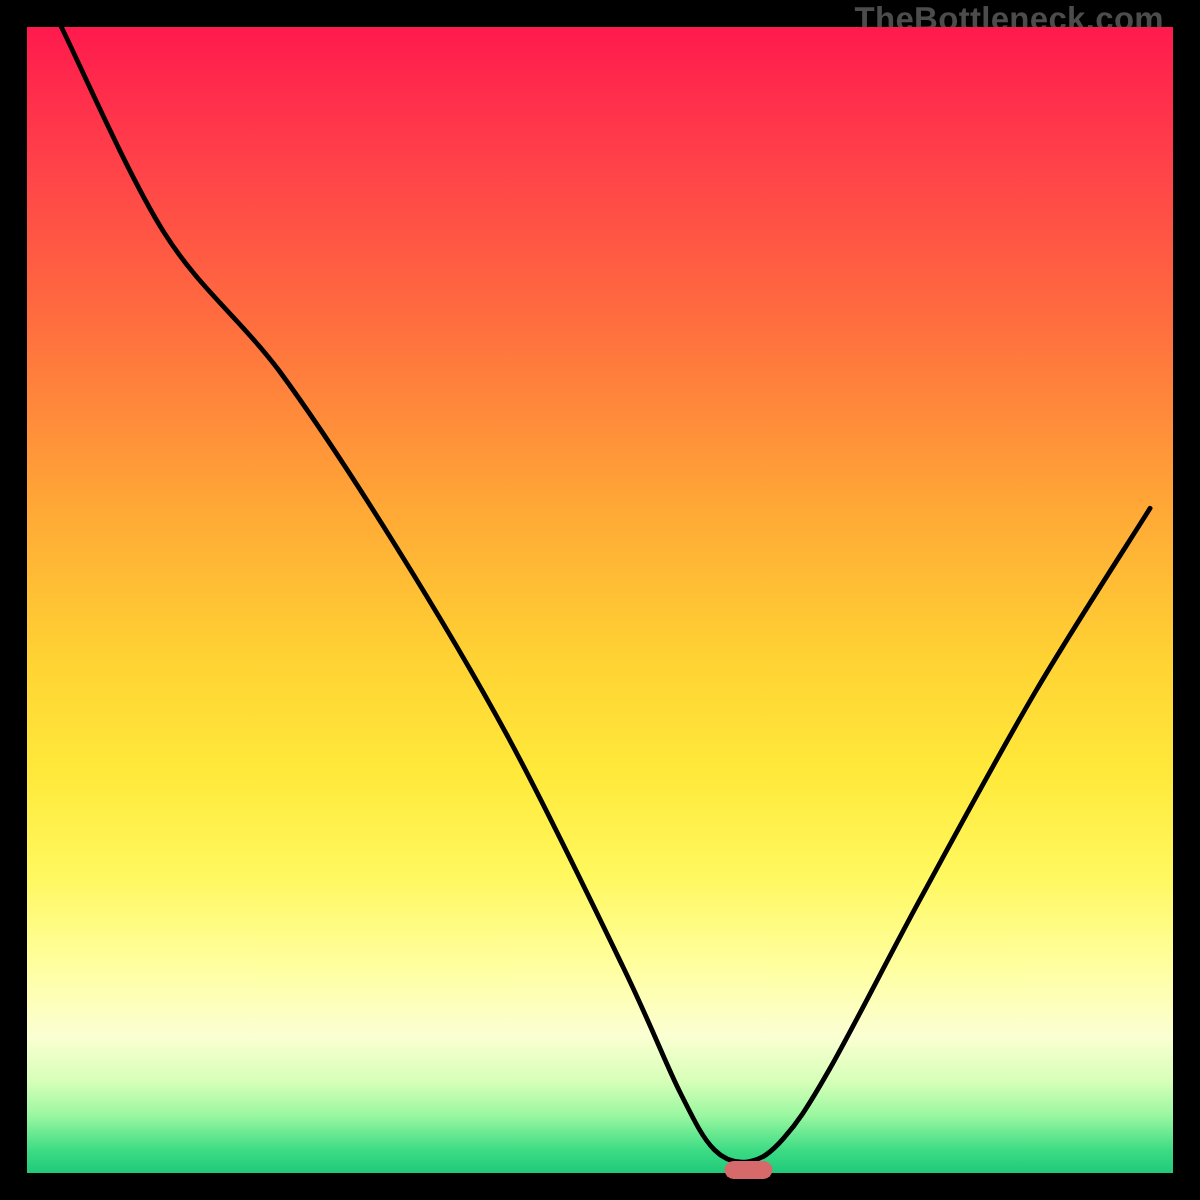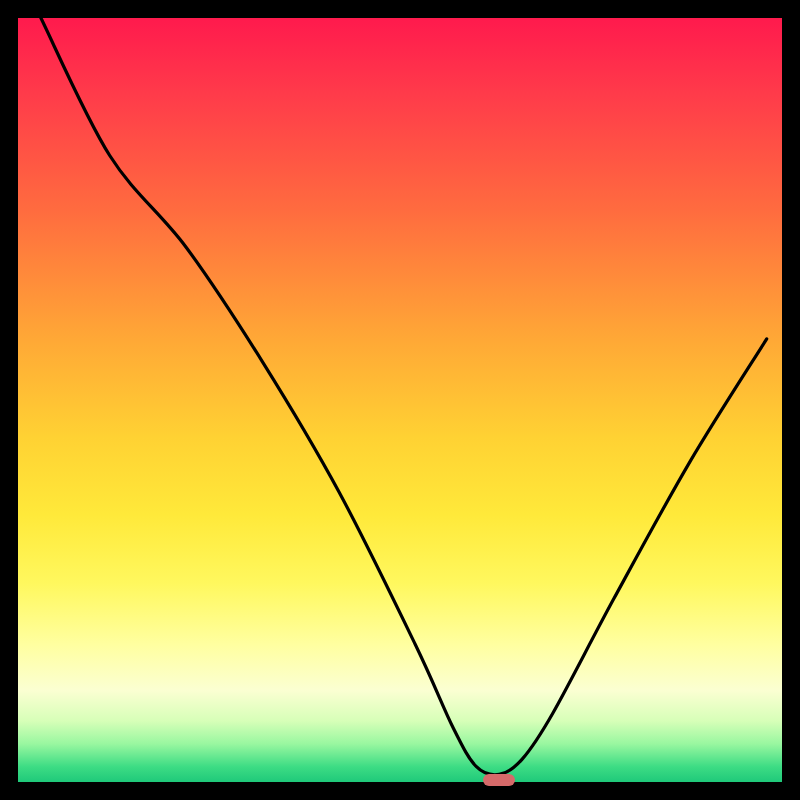--- a/index.html
+++ b/index.html
@@ -62,20 +62,21 @@
     top: 0;
     width: 764px;
     height: 764px;
     overflow: visible;
   }
 </style>
 </head>
 <body>
 
 <div class="frame">
+  <div class="watermark">TheBottleneck.com</div>
 
   <div class="plot">
     <svg class="curve" viewBox="0 0 764 764" preserveAspectRatio="none">
       <path id="curve-path" d="M 22.9 0.0 C 34.4 22.9, 67.5 99.3, 91.7 137.5 C 115.9 175.7, 142.6 194.8, 168.1 229.2 C 193.5 263.6, 219.0 303.1, 244.5 343.8 C 269.9 384.5, 295.4 426.6, 320.9 473.7 C 346.3 520.8, 378.2 587.0, 397.3 626.5 C 416.4 666.0, 425.3 690.1, 435.5 710.5 C 445.7 730.9, 450.8 741.1, 458.4 748.7 C 466.0 756.4, 473.7 757.6, 481.3 756.4 C 489.0 755.1, 495.3 751.3, 504.2 741.1 C 513.2 730.9, 519.5 722.0, 534.8 695.2 C 550.1 668.5, 573.0 622.7, 595.9 580.6 C 618.8 538.6, 646.9 486.4, 672.3 443.1 C 697.8 399.8, 736.0 341.3, 748.7 320.9" stroke="#000" stroke-width="3.2" fill="none" stroke-linejoin="round" stroke-linecap="round"></path>
     </svg>
     <div id="marker" class="marker" style="left: 465.276px; top: 755.888px; width: 32.088px; height: 12.224px;"></div>
   </div>
 </div>
 
 </body></html>

